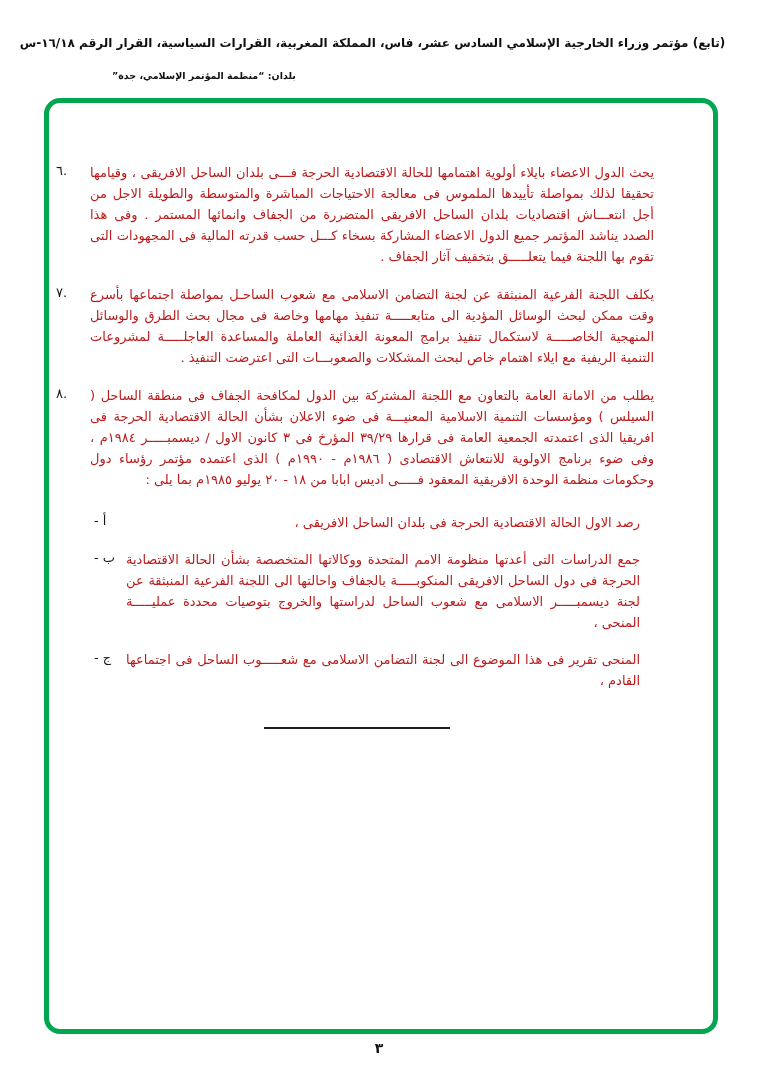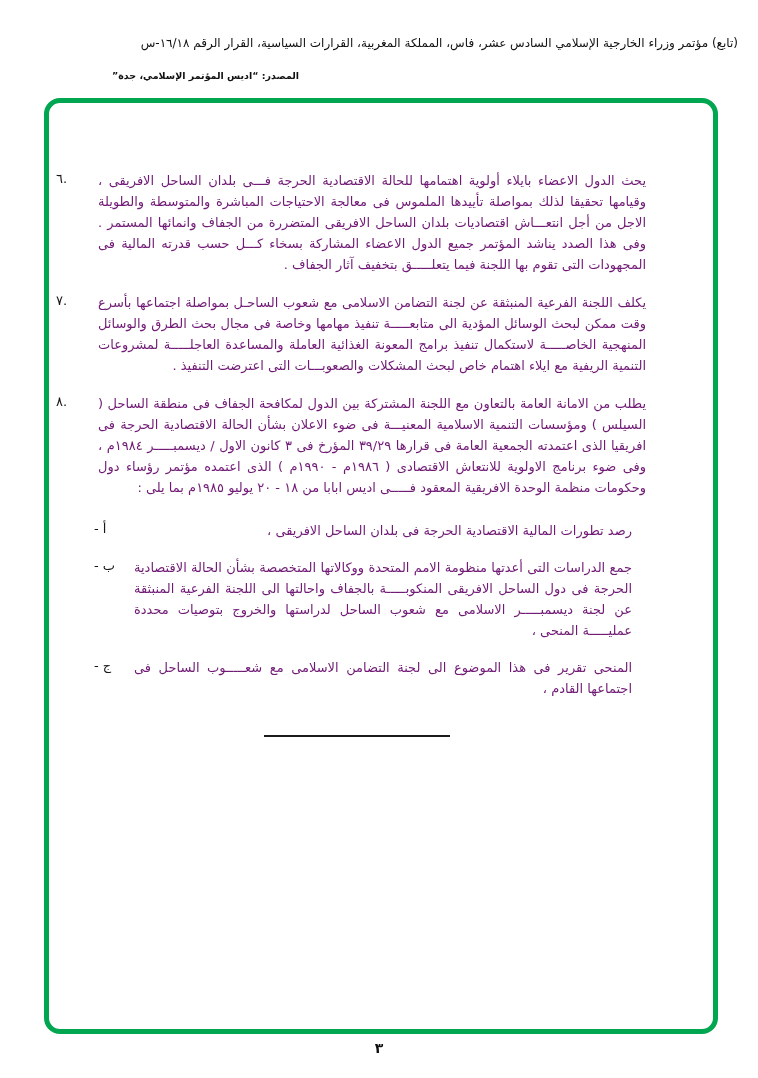--- a/index.html
+++ b/index.html
@@ -12,23 +12,23 @@
     font-family: "DejaVu Sans", sans-serif;
     color: #161616;
     overflow: hidden;
   }
   .page-header {
     position: absolute;
     top: 36px;
     left: 7px;
     right: 20px;
     direction: rtl;
-    text-align: right;
+    text-align: center;
     font-size: 12px;
-    font-weight: normal;
+    font-weight: bold;
     color: #101010;
     white-space: nowrap;
   }
   .source-line {
     position: absolute;
     top: 70px;
     left: 112px;
     direction: rtl;
     font-size: 9.5px;
     font-weight: bold;
@@ -57,26 +57,26 @@
   }
   .item .num {
     position: absolute;
     left: 0;
     top: 1px;
     font-size: 13px;
     direction: ltr;
     font-weight: 500;
   }
   .txt {
-    margin: 12px;
+    margin: 4px;
     font-size: 13px;
     line-height: 21px;
     text-align: justify;
     text-justify: inter-word;
-    color: #701a75;
+    color: #b91c1c;
   }
   .subs {
     margin-top: 22px;
     padding-right: 14px;
   }
   .sub {
     position: relative;
     padding-left: 28px;
     margin-left: 38px;
     margin-bottom: 16px;
@@ -102,21 +102,21 @@
     font-size: 14px;
     font-weight: bold;
     color: #101010;
   }
 </style>
 </head>
 <body>
 
 <div class="page-header">(تابع) مؤتمر وزراء الخارجية الإسلامي السادس عشر، فاس، المملكة المغربية، القرارات السياسية، القرار الرقم ١٦/١٨-س</div>
 
-<div class="source-line">المصدر: “اديس المؤتمر الإسلامي، جدة”</div>
+<div class="source-line">بلدان: “منظمة المؤتمر الإسلامي، جدة”</div>
 
 <div class="frame" style="border-color: rgb(0, 166, 80);"></div>
 
 <div class="doc">
 
   <div class="item">
     <span class="num">٦.</span>
     <p class="txt">يحث الدول الاعضاء بايلاء أولوية اهتمامها للحالة الاقتصادية الحرجة فـــى بلدان الساحل الافريقى ، وقيامها تحقيقا لذلك بمواصلة تأييدها الملموس فى معالجة الاحتياجات المباشرة والمتوسطة والطويلة الاجل من أجل انتعـــاش اقتصاديات بلدان الساحل الافريقى المتضررة من الجفاف وانمائها المستمر . وفى هذا الصدد يناشد المؤتمر جميع الدول الاعضاء المشاركة بسخاء كـــل حسب قدرته المالية فى المجهودات التى تقوم بها اللجنة فيما يتعلـــــق بتخفيف آثار الجفاف .</p>
   </div>
 
@@ -126,21 +126,21 @@
   </div>
 
   <div class="item">
     <span class="num">٨.</span>
     <p class="txt">يطلب من الامانة العامة بالتعاون مع اللجنة المشتركة بين الدول لمكافحة الجفاف فى منطقة الساحل ( السيلس ) ومؤسسات التنمية الاسلامية المعنيـــة فى ضوء الاعلان بشأن الحالة الاقتصادية الحرجة فى افريقيا الذى اعتمدته الجمعية العامة فى قرارها ٣٩/٢٩ المؤرخ فى ٣ كانون الاول / ديسمبـــــر ١٩٨٤م ، وفى ضوء برنامج الاولوية للانتعاش الاقتصادى ( ١٩٨٦م - ١٩٩٠م ) الذى اعتمده مؤتمر رؤساء دول وحكومات منظمة الوحدة الافريقية المعقود فـــــى اديس ابابا من ١٨ - ٢٠ يوليو ١٩٨٥م بما يلى :</p>
   </div>
 
   <div class="subs">
     <div class="sub">
       <span class="lbl">أ -</span>
-      <p class="txt">رصد تطورات المالية الاقتصادية الحرجة فى بلدان الساحل الافريقى ،</p>
+      <p class="txt">رصد الاول الحالة الاقتصادية الحرجة فى بلدان الساحل الافريقى ،</p>
     </div>
     <div class="sub">
       <span class="lbl">ب -</span>
       <p class="txt">جمع الدراسات التى أعدتها منظومة الامم المتحدة ووكالاتها المتخصصة بشأن الحالة الاقتصادية الحرجة فى دول الساحل الافريقى المنكوبـــــة بالجفاف واحالتها الى اللجنة الفرعية المنبثقة عن لجنة ديسمبـــــر الاسلامى مع شعوب الساحل لدراستها والخروج بتوصيات محددة عمليـــــة المنحى ،</p>
     </div>
     <div class="sub">
       <span class="lbl">ج -</span>
       <p class="txt">المنحى تقرير فى هذا الموضوع الى لجنة التضامن الاسلامى مع شعـــــوب الساحل فى اجتماعها القادم ،</p>
     </div>
   </div>

